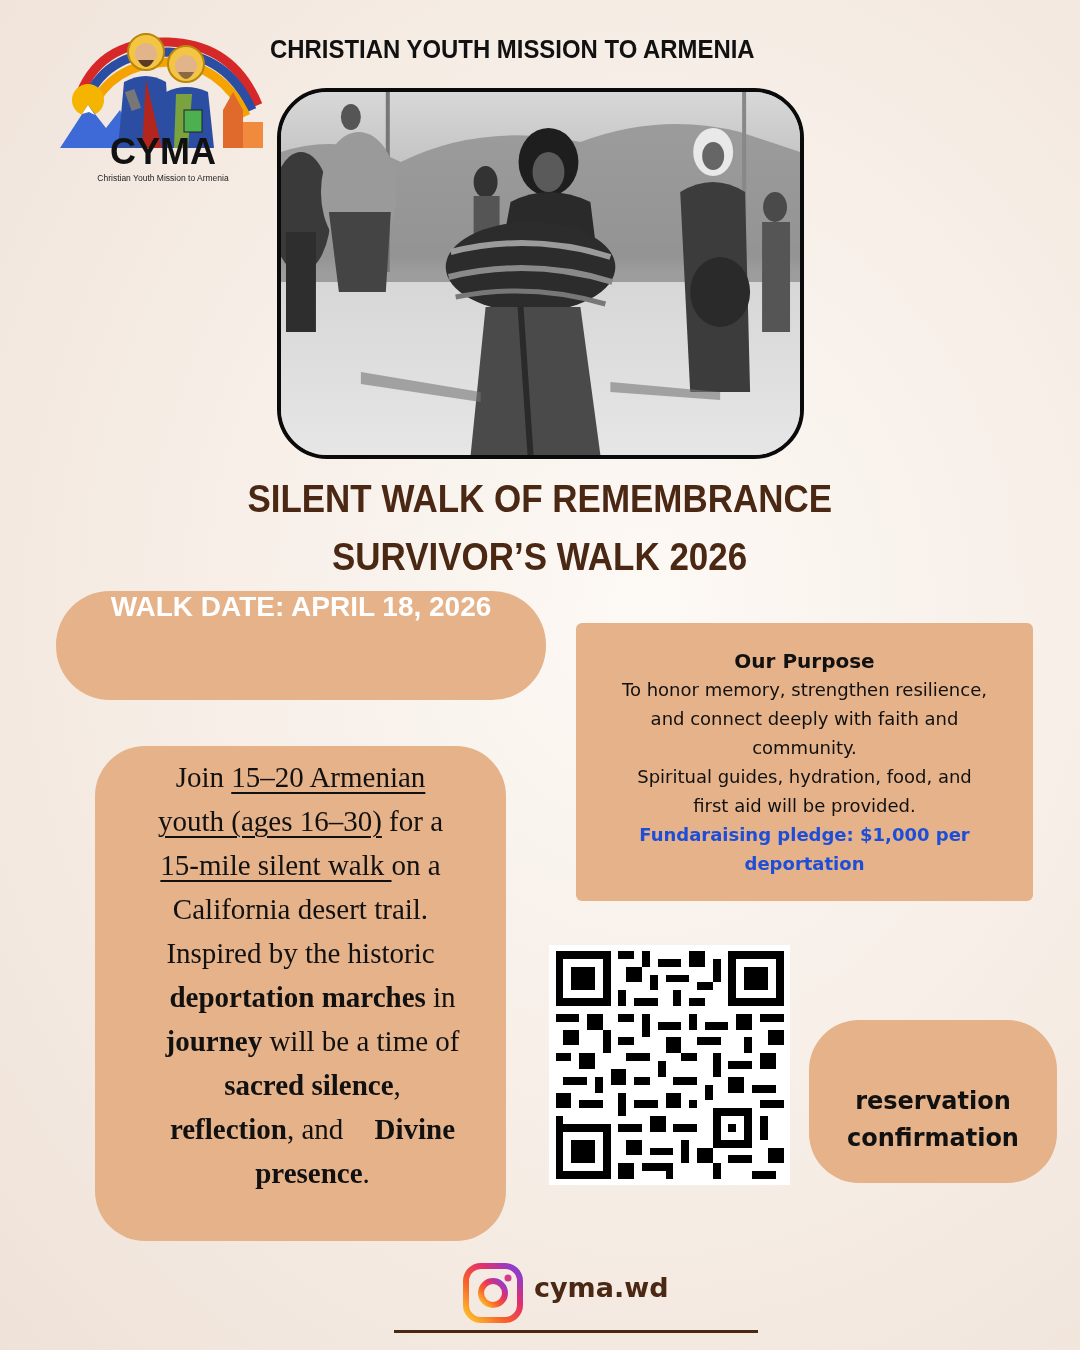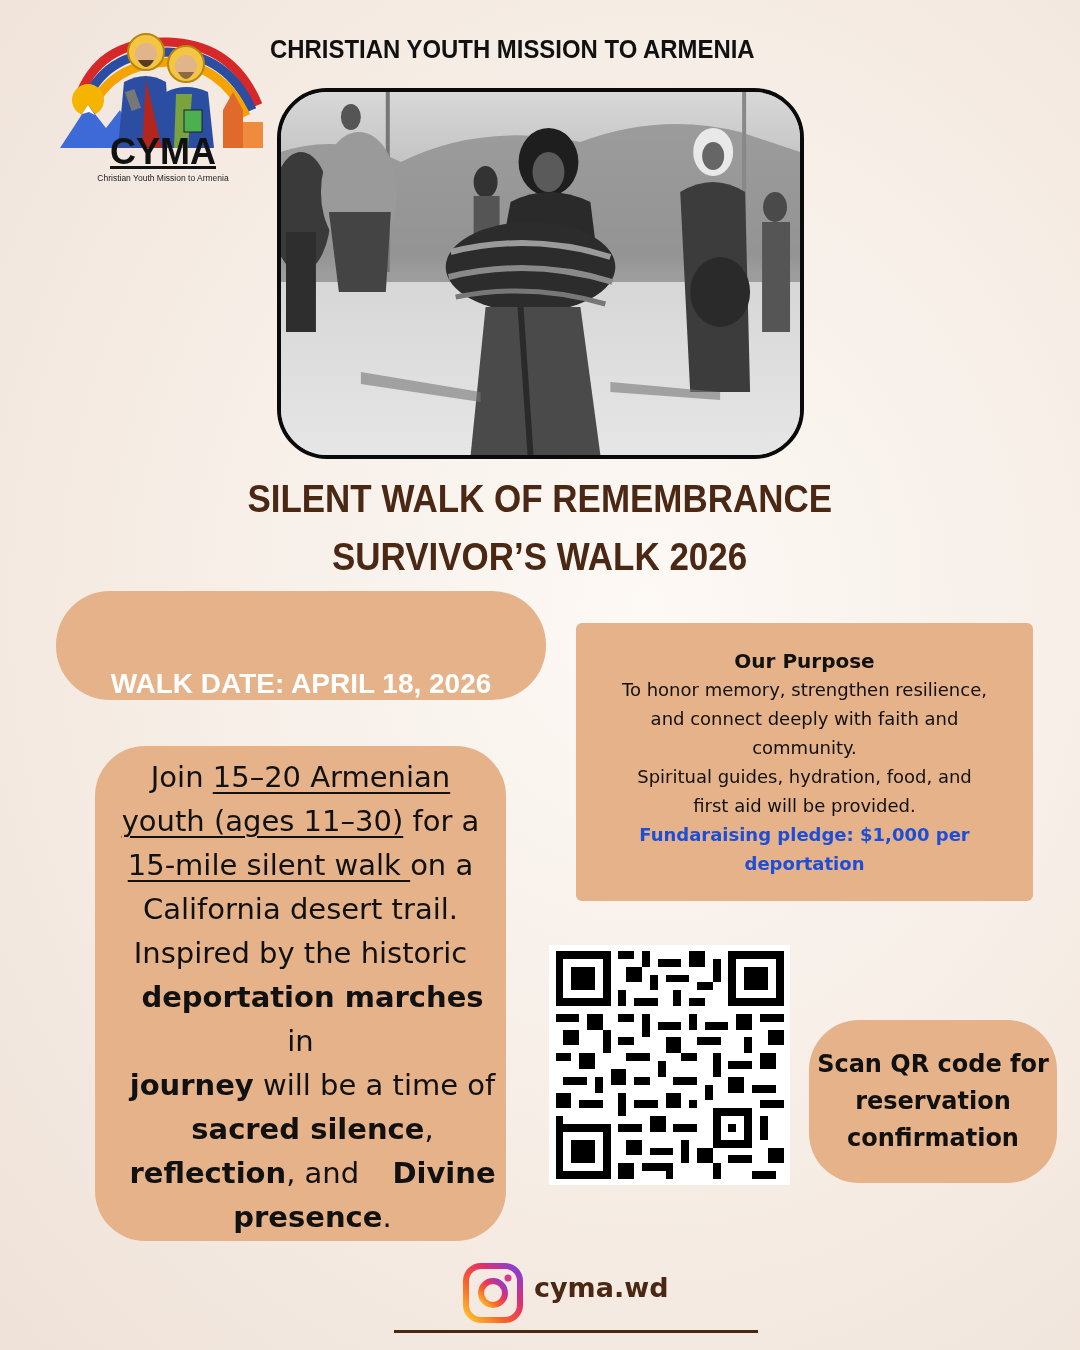--- a/index.html
+++ b/index.html
@@ -11,21 +11,21 @@
     color: #111;
   }
   .abs { position: absolute; }
 
   
   .logo { left: 58px; top: 30px; width: 210px; height: 160px; }
   .logo svg { width: 210px; height: 120px; display: block; }
   .logo-word {
     position: absolute; left: 40px; top: 104px; width: 130px; text-align: center;
     font-family: "Liberation Sans", sans-serif; font-weight: 700; font-size: 36px;
-    letter-spacing: 0px; color: #111; line-height: 36px; text-decoration: underline;
+    letter-spacing: 0px; color: #111; line-height: 36px;
   }
   .logo-sub {
     position: absolute; left: 0px; top: 143px; width: 210px; text-align: center;
     font-family: "Liberation Sans", sans-serif; font-size: 8.5px; color: #222;
   }
 
   .org-title {
     left: 270px; top: 34px; width: 585px;
     font-family: "Liberation Sans", sans-serif; font-weight: 700; font-size: 26px;
     color: #111; letter-spacing: 0px; white-space: nowrap;
@@ -47,39 +47,39 @@
     color: #4a2814; letter-spacing: 0px;
   }
   .title-1 { top: 478px; }
   .title-2 { top: 536px; }
   .title-line span { display: inline-block; transform: scaleX(0.92); }
 
   .pill { background: #e5b289; }
 
   .date-pill {
     left: 56px; top: 591px; width: 490px; height: 109px; border-radius: 54px;
-    display: flex; align-items: flex-end; justify-content: center;
+    display: flex; align-items: flex-start; justify-content: center;
   }
   .date-pill span {
     font-family: "Liberation Sans", sans-serif; font-weight: 700; font-size: 28px;
     color: #ffffff; letter-spacing: 0px;
   }
 
   .purpose {
     left: 576px; top: 623px; width: 457px; height: 278px; border-radius: 6px;
     text-align: center; padding-top: 24px;
   }
   .purpose .ph { font-weight: 700; font-size: 20px; line-height: 28px; color: #111; }
   .purpose .pt { font-size: 18px; line-height: 29px; color: #111; }
   .purpose .pb { font-weight: 700; font-size: 18px; line-height: 29px; color: #1d4ed8; }
 
   .join {
     left: 95px; top: 746px; width: 411px; height: 495px; border-radius: 50px;
     text-align: center; padding: 9px 10px 0 10px;
-    font-size: 29px; line-height: 44px; color: #111;
+    font-size: 29px; line-height: 44px; color: #111; font-family: Liberation Serif, serif;
   }
   .join u { text-decoration: underline; text-underline-offset: 5px; text-decoration-thickness: 2px; }
   .join b { font-weight: 700; margin-left: 24px; }
 
   .qr { left: 549px; top: 945px; width: 241px; height: 240px; background: #fff; padding: 6px; }
   .qr svg { width: 100%; height: 100%; display: block; }
 
   .scan {
     left: 809px; top: 1020px; width: 248px; height: 163px; border-radius: 50px;
     display: flex; align-items: center; justify-content: center; text-align: center;
@@ -195,21 +195,21 @@
   <div class="pt">and connect deeply with faith and</div>
   <div class="pt">community.</div>
   <div class="pt">Spiritual guides, hydration, food, and</div>
   <div class="pt">first aid will be provided.</div>
   <div class="pb">Fundaraising pledge: $1,000 per</div>
   <div class="pb">deportation</div>
 </div>
 
 <div class="abs pill join">
   <div><span>Join </span><u>15–20 Armenian</u></div>
-  <div><u>youth (ages 11–30)</u><span> for a</span></div>
+  <div><u>youth (ages 16–30)</u><span> for a</span></div>
   <div><u>15-mile silent walk </u><span>on a</span></div>
   <div>California desert trail.</div>
   <div>Inspired by the historic</div>
   <div><b>deportation marches</b><span> in</span></div>
   <div><b>journey</b><span> will be a time of</span></div>
   <div><b>sacred silence</b><span>,</span></div>
   <div><b>reflection</b><span>, and </span><b>Divine</b></div>
   <div><b>presence</b><span>.</span></div>
 </div>
 
@@ -291,21 +291,21 @@
         <rect x="11" y="27" width="3" height="1"></rect>
         <rect x="20" y="27" width="1" height="2"></rect>
       <rect x="25" y="28" width="3" height="1"></rect>
         <rect x="14" y="27" width="1" height="2"></rect>
     </g>
   </svg>
 </div>
 
 <div class="abs pill scan">
   <span>
-    <span>Scan QR code for</span><br>
+    <br>
     <span>reservation</span><br>
     <span>confirmation</span>
   </span>
 </div>
 
 <div class="abs ig-icon">
   <svg viewBox="0 0 62 62" width="62" height="62">
     <defs>
       <linearGradient id="ig" x1="0" y1="1" x2="1" y2="0">
         <stop offset="0" stop-color="#fdc830"></stop>

